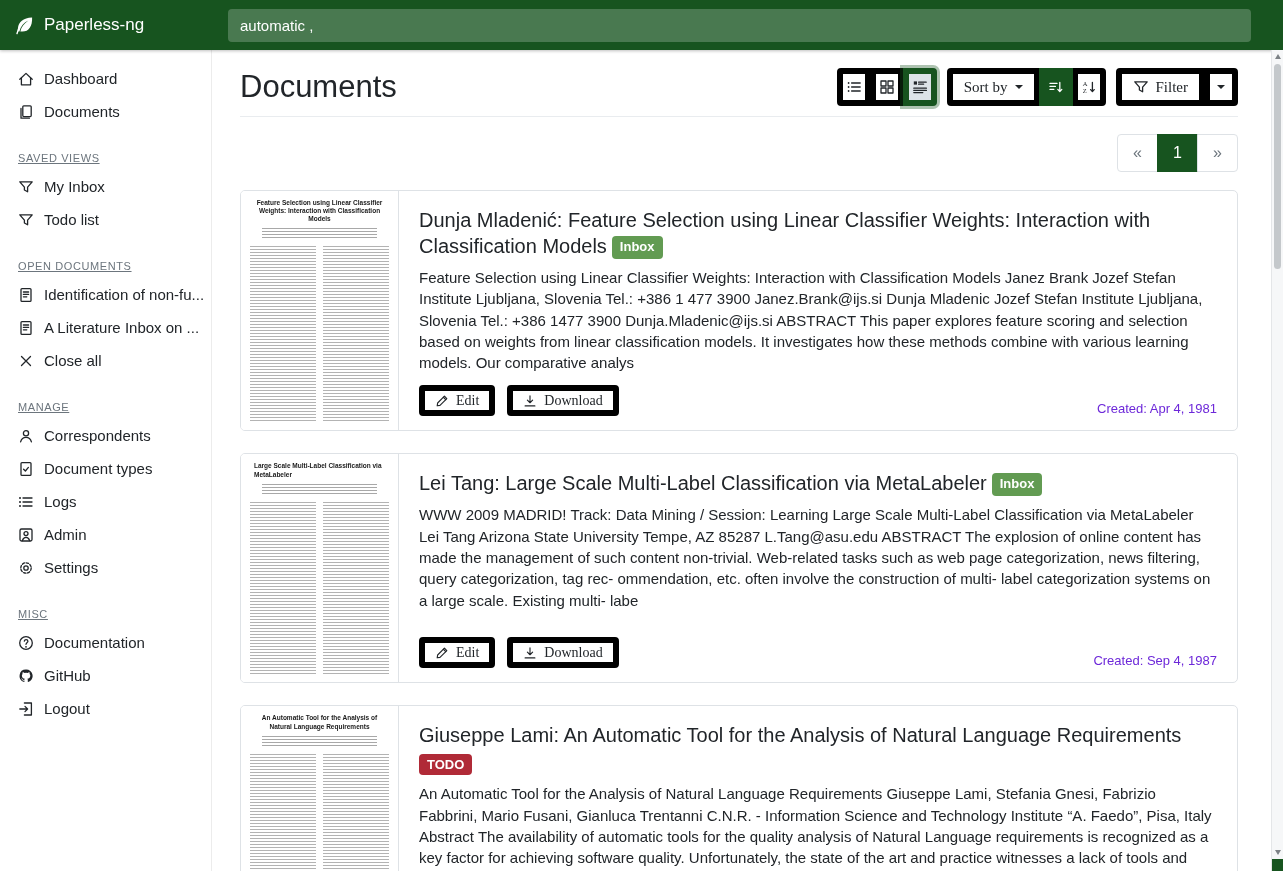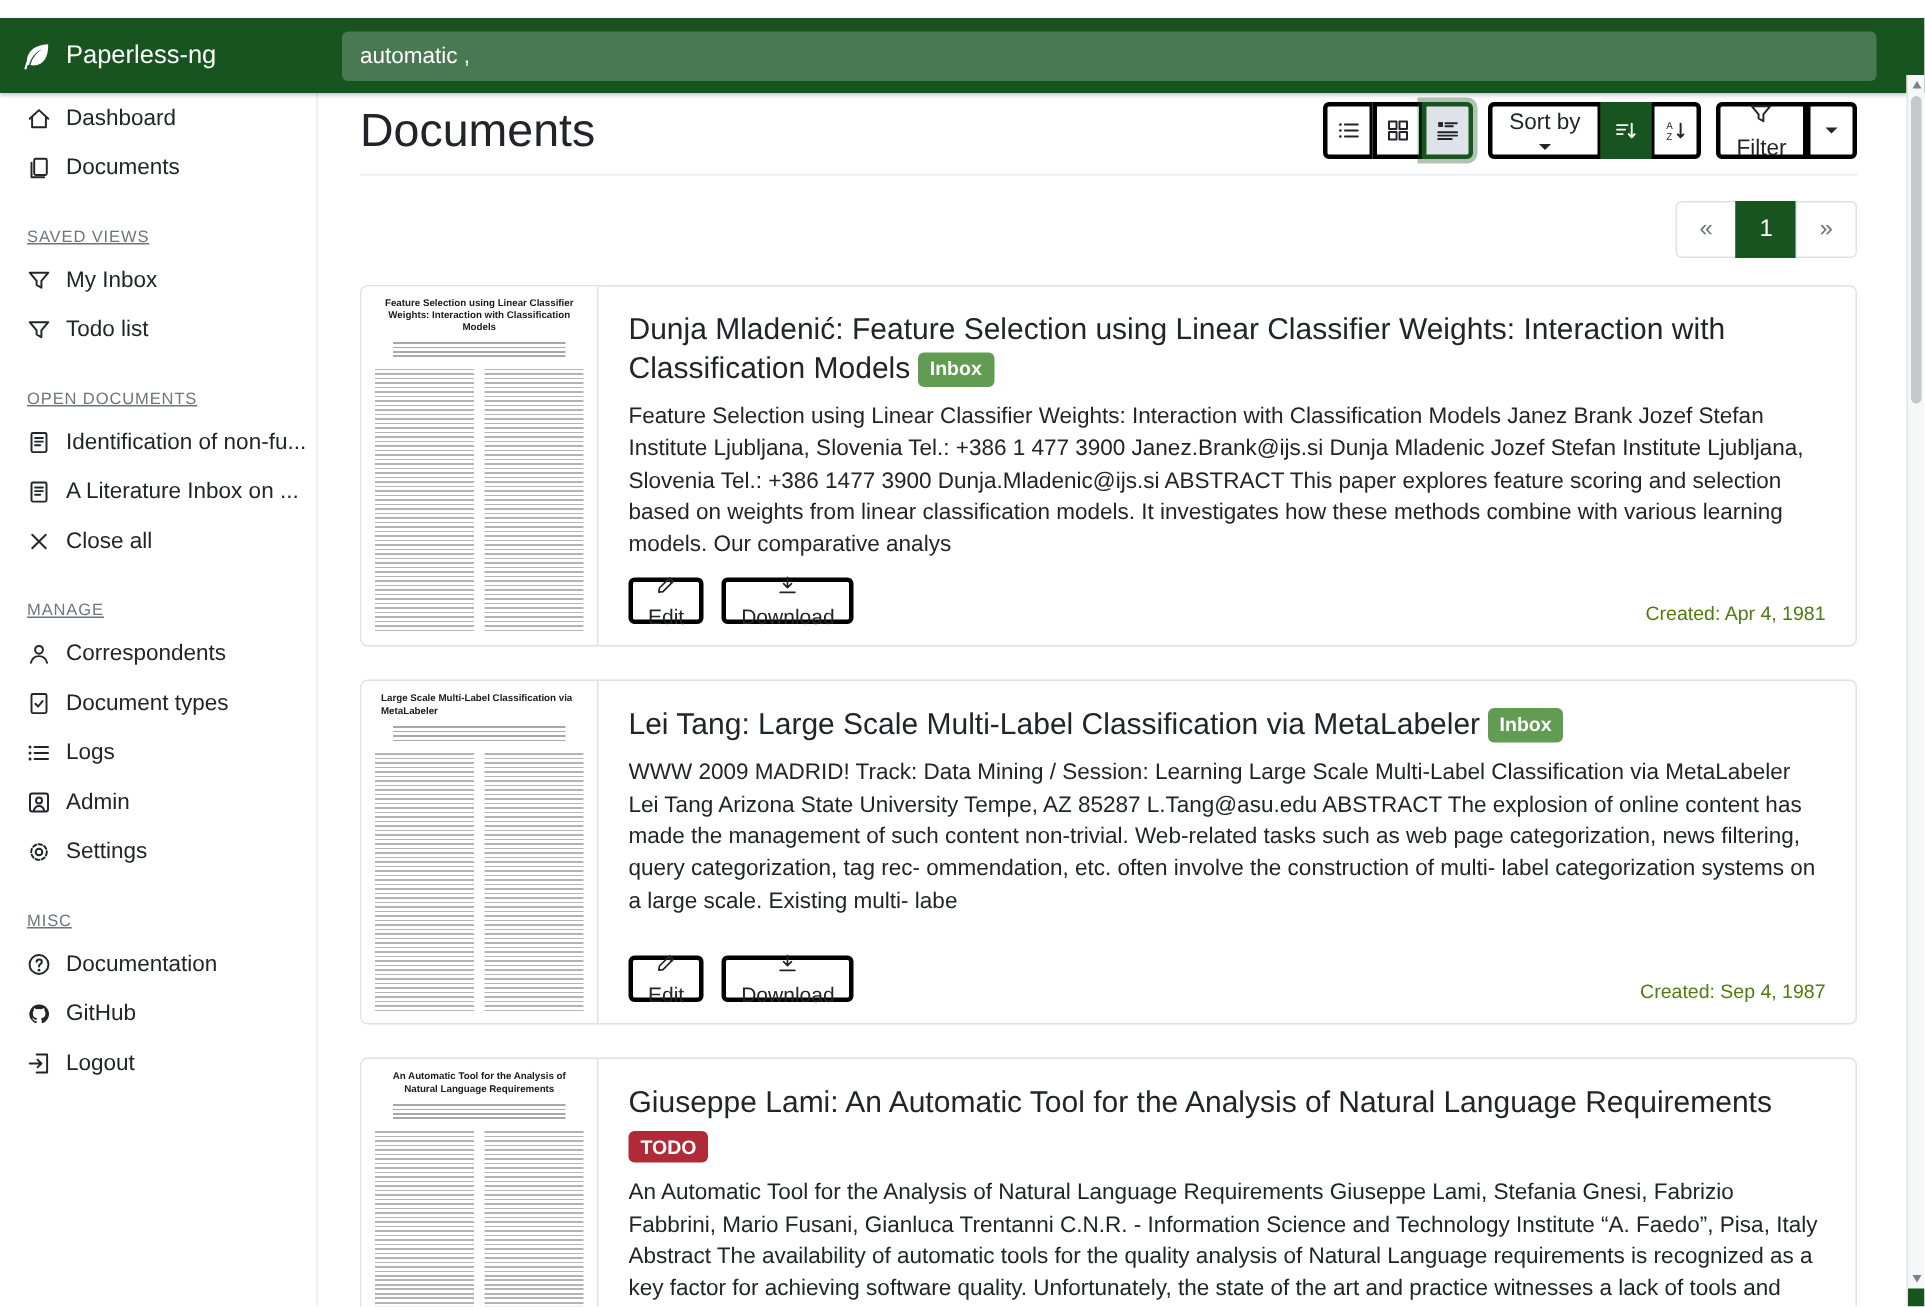--- a/index.html
+++ b/index.html
@@ -5,21 +5,21 @@
   * { box-sizing: border-box; }
   html,body { margin:0; padding:0; }
   body {
     width:1283px; height:871px; overflow:hidden; position:relative;
     background:#fff; font-family:"Liberation Sans","DejaVu Sans",sans-serif;
     color:#212529;
   }
 
   
   .navbar {
-    position:absolute; top:12px; left:0; width:100%; height:50px;
+    position:absolute; top:0; left:0; width:100%; height:50px;
     background:#17541f; display:flex; align-items:center; z-index:5;
     box-shadow:0 1px 3px rgba(0,0,0,.25);
   }
   .brand { width:212px; flex:none; display:flex; align-items:center; gap:9px; padding-left:14px; color:#fff; cursor:pointer; }
   .brand-text { font-size:17px; }
   .search-wrap { flex:1; padding:0 32px 0 16px; }
   .search-input {
     width:100%; height:33px; background:rgba(255,255,255,.22); border:none; outline:none;
     border-radius:4px; color:#fff; font-size:15px; padding:0 12px; font-family:inherit;
   }
@@ -48,22 +48,22 @@
   .page-header {
     display:flex; justify-content:space-between; align-items:center;
     margin-top:18px; padding-bottom:10px; border-bottom:1px solid #e9ecef;
   }
   .page-title { font-size:31px; font-weight:400; margin:0; color:#212529; }
 
   .toolbar { display:flex; align-items:center; gap:10px; }
   .btn-group { display:inline-flex; }
   .btn {
     display:inline-flex; align-items:center; justify-content:center; gap:7px;
-    height:38px; padding:0 11px; background:#fff; border:3px solid #000000;
-    color:#212529; font-size:15px; font-family:Liberation Sans, sans-serif; cursor:pointer; line-height:1;flex-direction:column;
+    height:38px; padding:0 11px; background:#fff; border:6px solid #000000;
+    color:#212529; font-size:15px; font-family:Liberation Serif, serif; cursor:pointer; line-height:1;
   }
   .btn-group .btn + .btn { margin-left:-1px; }
   .btn-group .btn:first-child { border-radius:4px 0 0 4px; }
   .btn-group .btn:last-child { border-radius:0 4px 4px 0; }
   .btn.single { border-radius:4px; }
   .btn.icon-btn { width:34px; padding:0; }
   .btn.active-view { background:#dde3e8; border-color:#17541f; box-shadow:0 0 0 3px rgba(23,84,31,.35); position:relative; z-index:1; }
   .btn.active-green { background:#17541f; border-color:#17541f; color:#fff; position:relative; z-index:1; }
   .caret { width:0; height:0; border-left:4px solid transparent; border-right:4px solid transparent;
            border-top:4.5px solid currentColor; display:inline-block; }
@@ -99,21 +99,21 @@
   .badge {
     display:inline-block; padding:3px 8px; border-radius:4px; color:#fff;
     font-size:13px; font-weight:bold; vertical-align:2px; margin-left:5px; cursor:pointer;
   }
   .badge-row { margin:-2px 0 8px; }
   .badge-row .badge { margin-left:0;text-align:center; }
   .card-text { font-size:15px; color:#212529; line-height:1.42; margin:0; overflow:hidden; }
   .card-foot { margin-top:auto; padding-top:12px; display:flex; align-items:flex-end; justify-content:space-between; }
   .btn-row { display:flex; gap:12px; }
   .btn-sm { height:31px; font-size:14px; padding:0 10px; }
-  .created { font-size:13px; color:#4d7c0f; white-space:nowrap;text-align:center; }
+  .created { font-size:13px; color:#6d28d9; white-space:nowrap;text-align:center; }
 
   
   .fake-scrollbar {
     position:absolute; top:50px; right:0; width:12px; bottom:0;
     background:#f6f7f8; border-left:1px solid #e4e6e8; z-index:6;
   }
   .sb-up { position:absolute; top:4px; left:3px; width:0; height:0;
            border-left:3px solid transparent; border-right:3px solid transparent; border-bottom:5px solid #7d8286; }
   .sb-down { position:absolute; bottom:16px; left:3px; width:0; height:0;
            border-left:3px solid transparent; border-right:3px solid transparent; border-top:5px solid #7d8286; }

